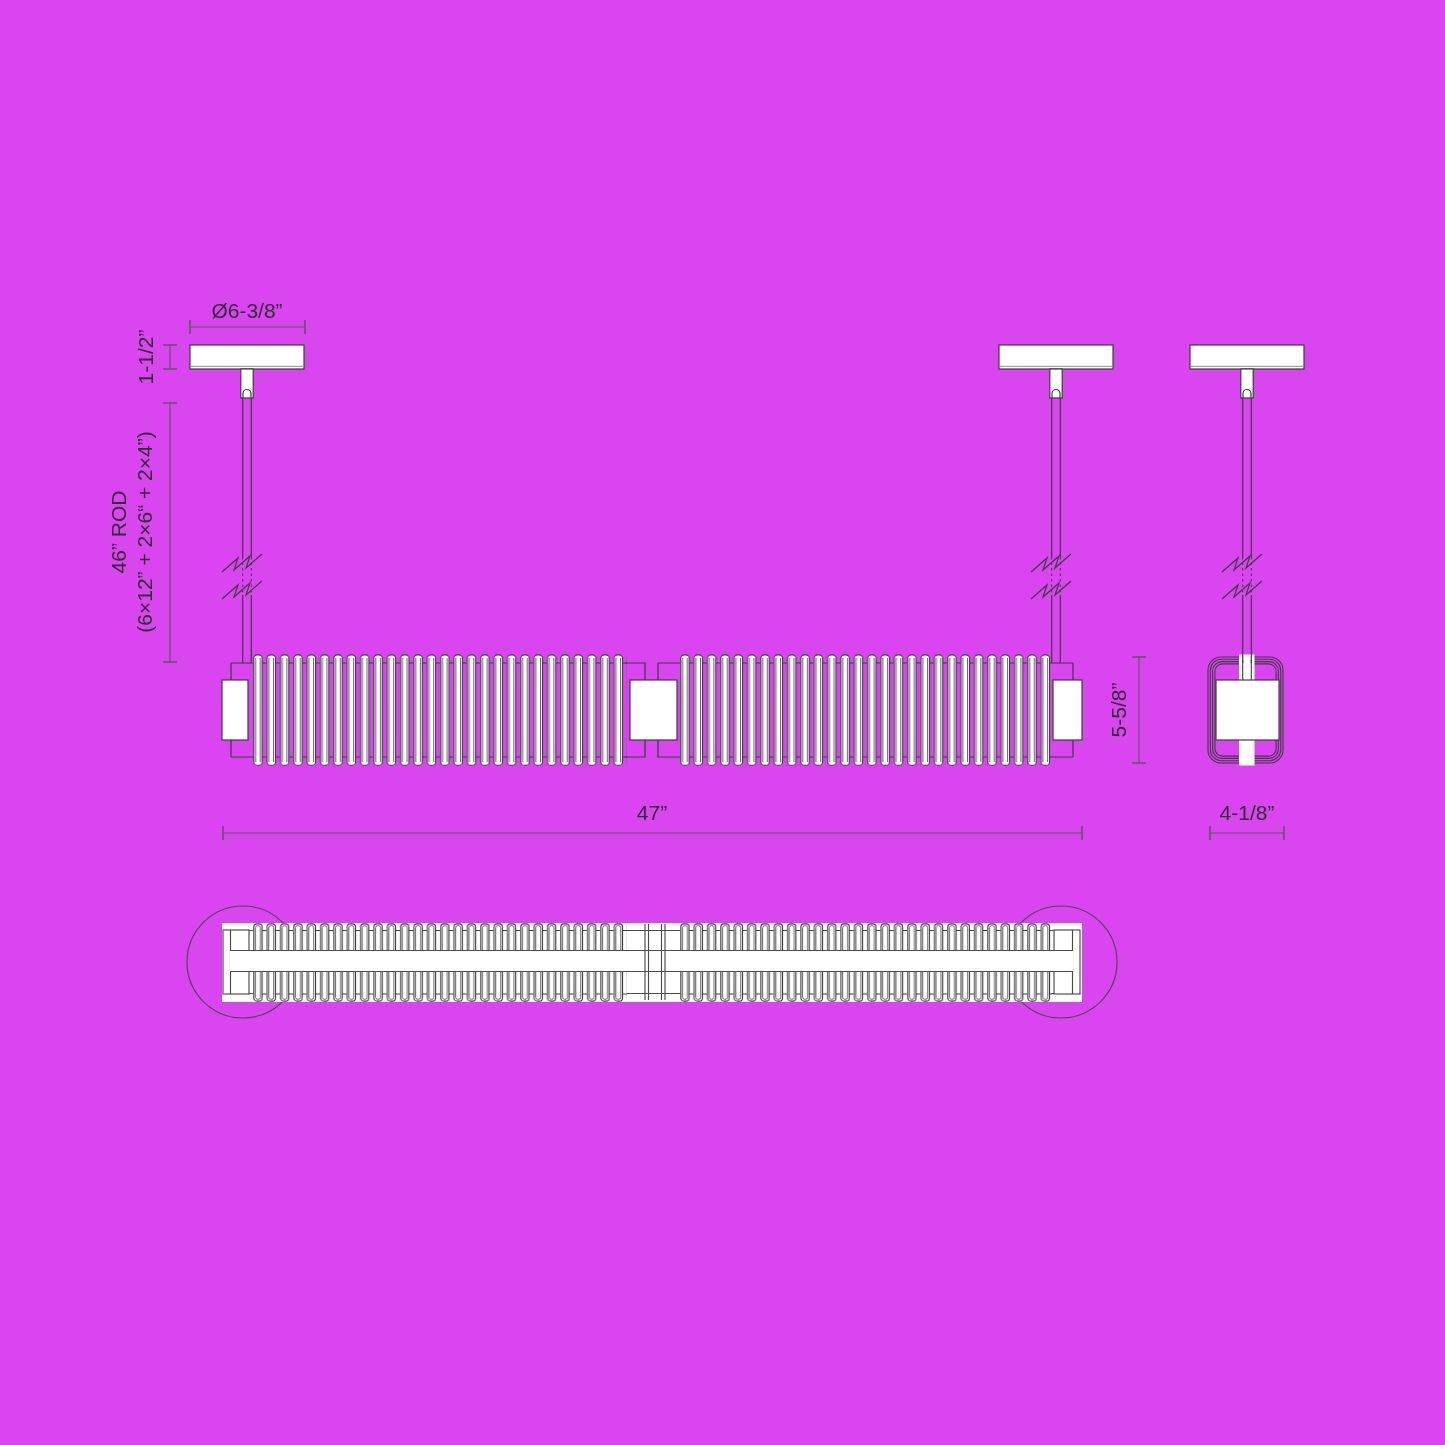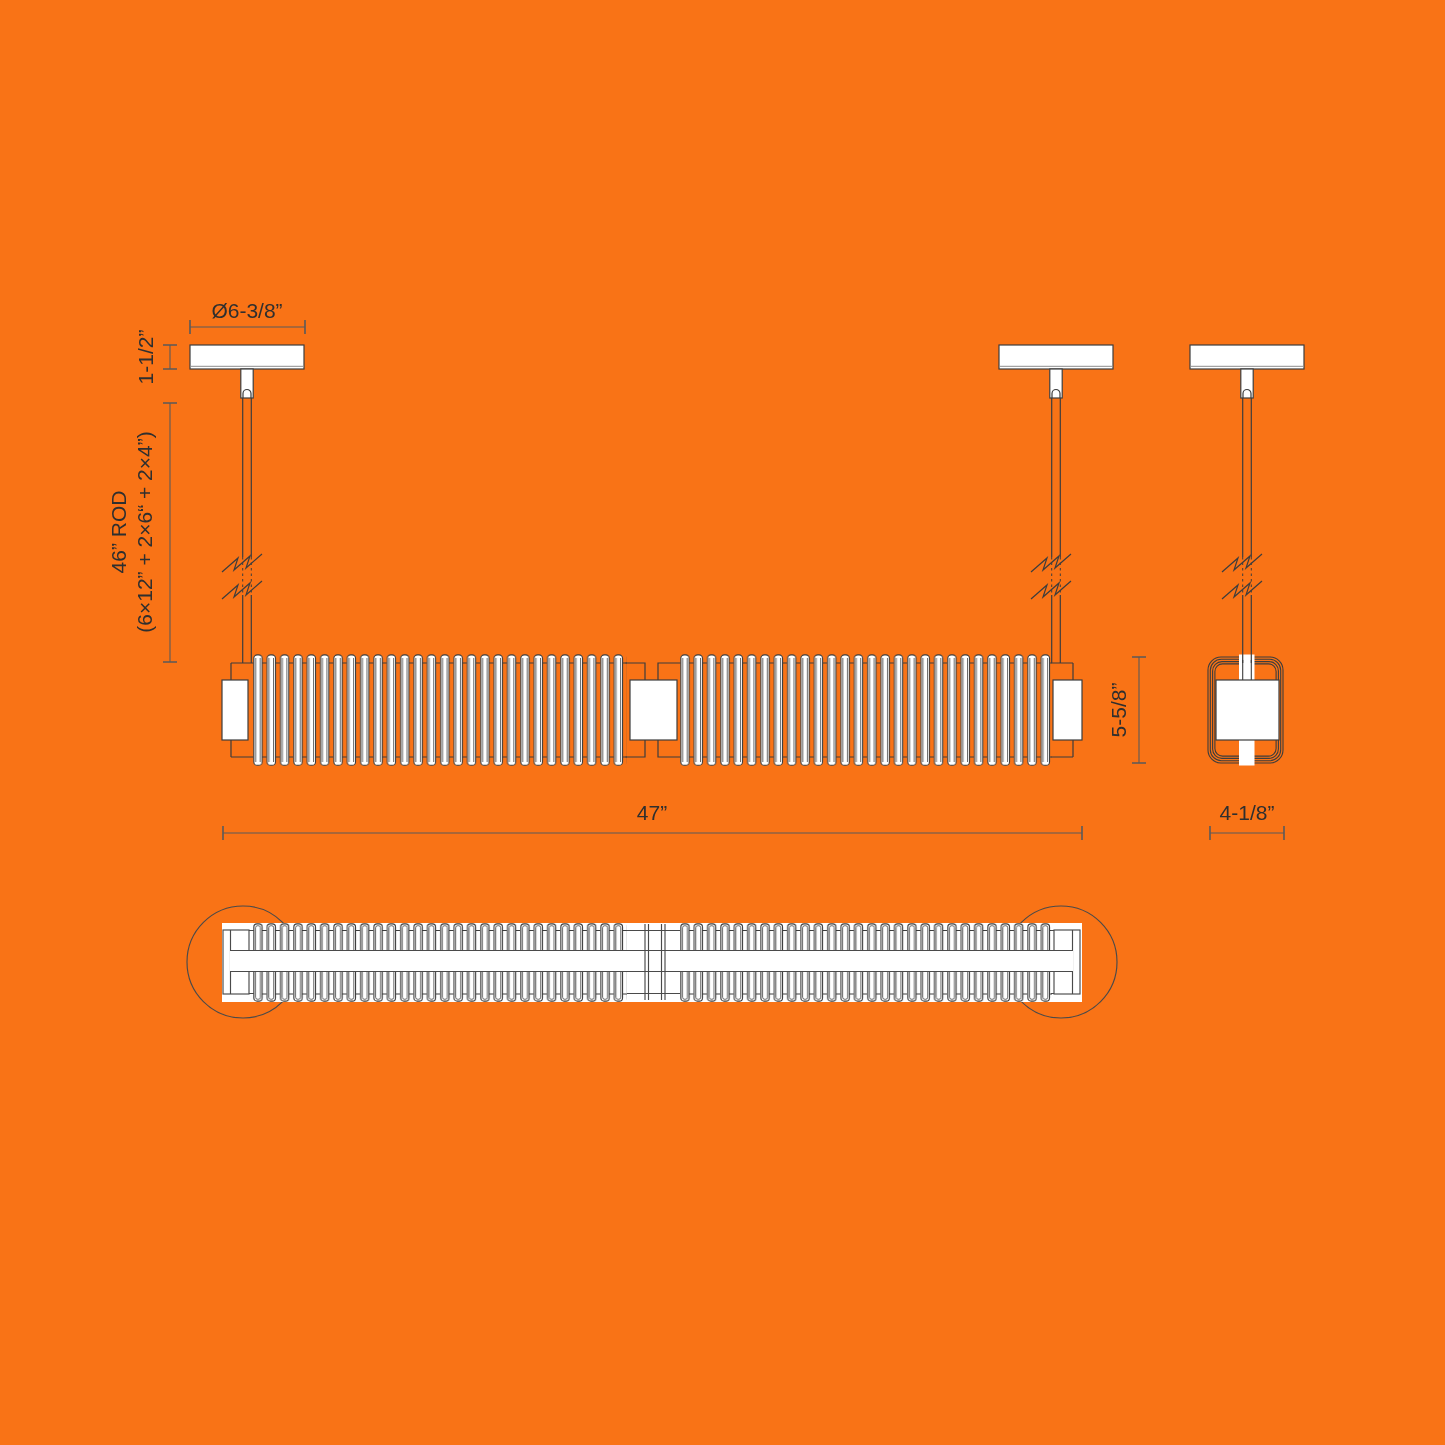--- a/index.html
+++ b/index.html
@@ -1,19 +1,19 @@
 <!DOCTYPE html>
 <html><head>
 <meta charset="utf-8">
 <style>
   html,body{margin:0;padding:0;background:#ffffff;}
   .stage{
     position:relative;
     width:1445px;height:1445px;
-    background:#f97316;
+    background:#d946ef;
     font-family:"Liberation Sans","DejaVu Sans",sans-serif;
     overflow:hidden;
   }
   svg{display:block;}
   text{
     font-family:"Liberation Sans","DejaVu Sans",sans-serif;
     font-size:21px;
   }
 </style>
 </head>

